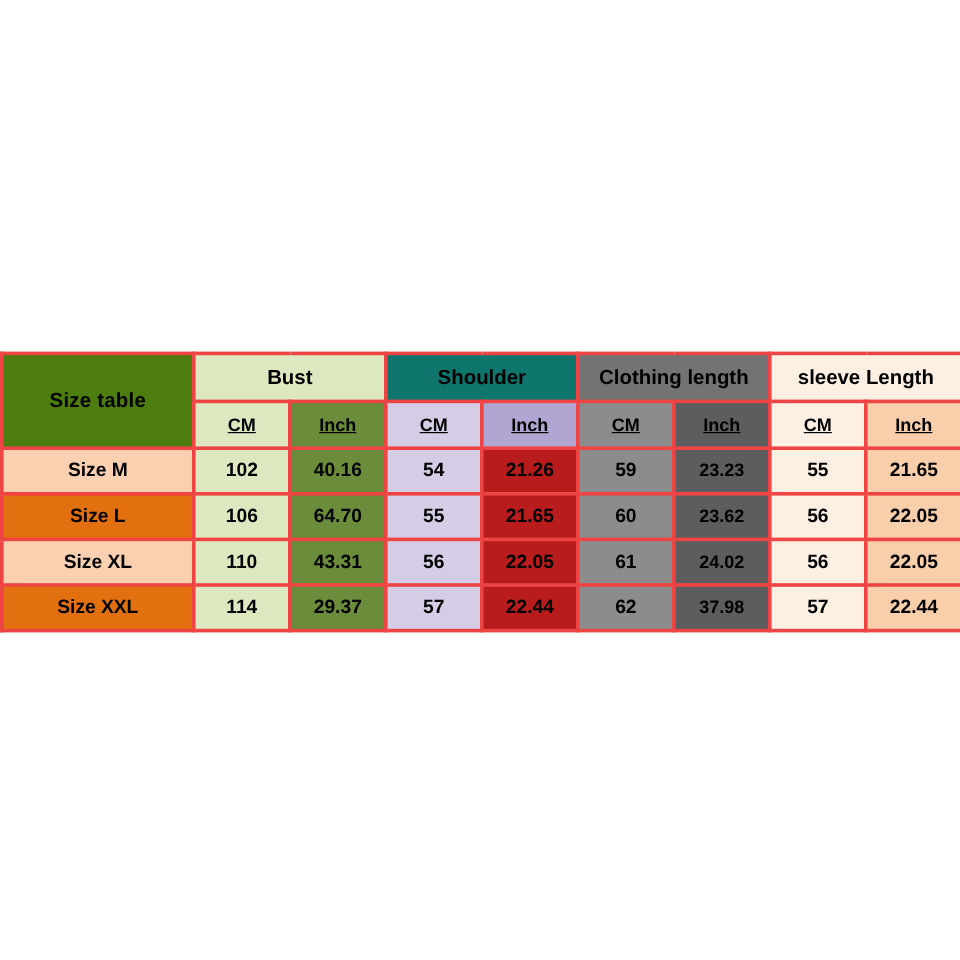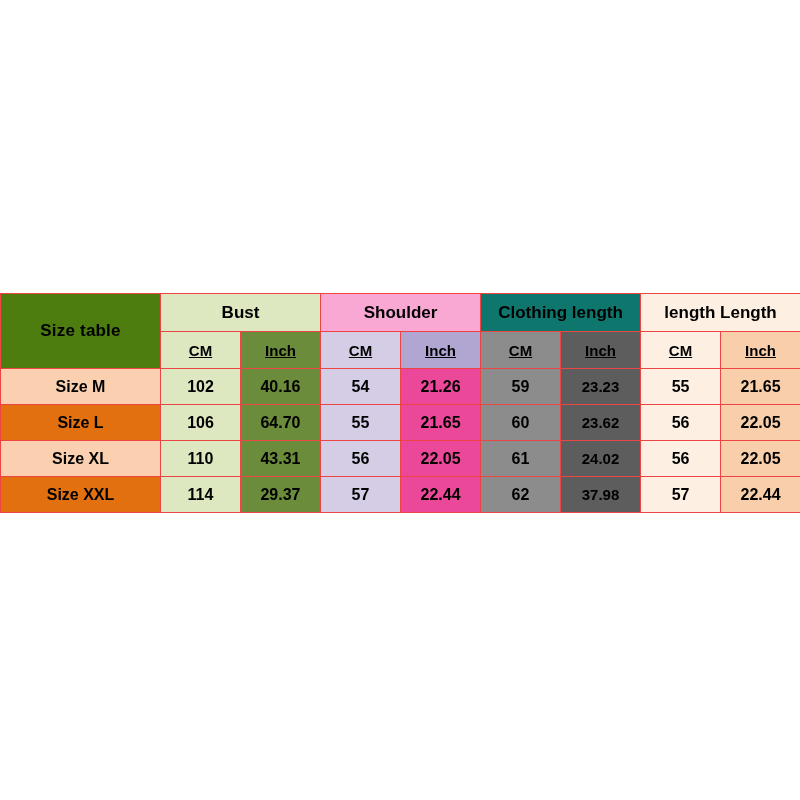--- a/index.html
+++ b/index.html
@@ -26,21 +26,21 @@
   table.size-table {
     border-collapse: collapse;
     table-layout: fixed;
     width: 800px;
     font-family: "Liberation Sans", sans-serif;
     color: #000000;
   }
 
   table.size-table td,
   table.size-table th {
-    border: 1px solid #ef4444;
+    border: 3px solid #ef4444;
     text-align: center;
     vertical-align: middle;
     font-weight: bold;
     padding: 0;
     white-space: nowrap;
   }
 
   
   col.c-label { width: 160px; }
   col.c-sub   { width: 80px; }
@@ -52,41 +52,41 @@
 
   
   .corner {
     background: #4d7c0f;
     font-size: 17px;
     letter-spacing: 0.2px;
   }
 
   
   .grp-bust    { background: #dde8c0; font-size: 17px; }
-  .grp-shoulder{ background: #f9a8d4; font-size: 17px; margin-left: 24px; }
-  .grp-cloth   { background: #0f766e; font-size: 17px; }
+  .grp-shoulder{ background: #0f766e; font-size: 17px; margin-left: 24px; }
+  .grp-cloth   { background: #737373; font-size: 17px; }
   .grp-sleeve  { background: #fdf0e3; font-size: 17px; }
 
   
   .u-bust-cm    { background: #dde8c0; font-size: 15px; }
   .u-bust-in    { background: #6b8c3a; font-size: 15px; }
   .u-shoulder-cm{ background: #d5cde6; font-size: 15px; }
   .u-shoulder-in{ background: #b1a5d2; font-size: 15px; }
   .u-cloth-cm   { background: #8c8c8c; font-size: 15px; }
   .u-cloth-in   { background: #5d5d5d; font-size: 15px; }
   .u-sleeve-cm  { background: #fdf0e3; font-size: 15px; }
   .u-sleeve-in  { background: #f8ceab; font-size: 15px; }
 
   
   .d-label-odd  { background: #fbd0b0; font-size: 16px; }
   .d-label-even { background: #e2700f; font-size: 16px; }
   .d-bust-cm    { background: #dde8c0; font-size: 16px; }
   .d-bust-in    { background: #6b8c3a; font-size: 16px; }
   .d-shoulder-cm{ background: #d5cde6; font-size: 16px; }
-  .d-shoulder-in{ background: #ec4899; font-size: 16px; }
+  .d-shoulder-in{ background: #b91c1c; font-size: 16px; }
   .d-cloth-cm   { background: #8c8c8c; font-size: 16px; }
   .d-cloth-in   { background: #5d5d5d; font-size: 15px; }
   .d-sleeve-cm  { background: #fdf0e3; font-size: 16px; }
   .d-sleeve-in  { background: #f8ceab; font-size: 16px; }
 </style>
 </head>
 <body>
 
 <div id="size-table-wrap">
   <table class="size-table">
@@ -101,21 +101,21 @@
       <col class="c-sub">
         <col class="c-sub">
     </colgroup>
     <tbody>
 
       <tr class="r-group">
         <td class="corner" rowspan="2">Size table</td>
         <td class="grp-bust" colspan="2">Bust</td>
         <td class="grp-shoulder" colspan="2">Shoulder</td>
         <td class="grp-cloth" colspan="2">Clothing length</td>
-        <td class="grp-sleeve" colspan="2">length Length</td>
+        <td class="grp-sleeve" colspan="2">sleeve Length</td>
       </tr>
 
       <tr class="r-units">
         <td class="u-bust-cm">CM</td>
         <td class="u-bust-in">Inch</td>
         <td class="u-shoulder-cm">CM</td>
         <td class="u-shoulder-in">Inch</td>
         <td class="u-cloth-cm">CM</td>
         <td class="u-cloth-in">Inch</td>
         <td class="u-sleeve-cm">CM</td>

